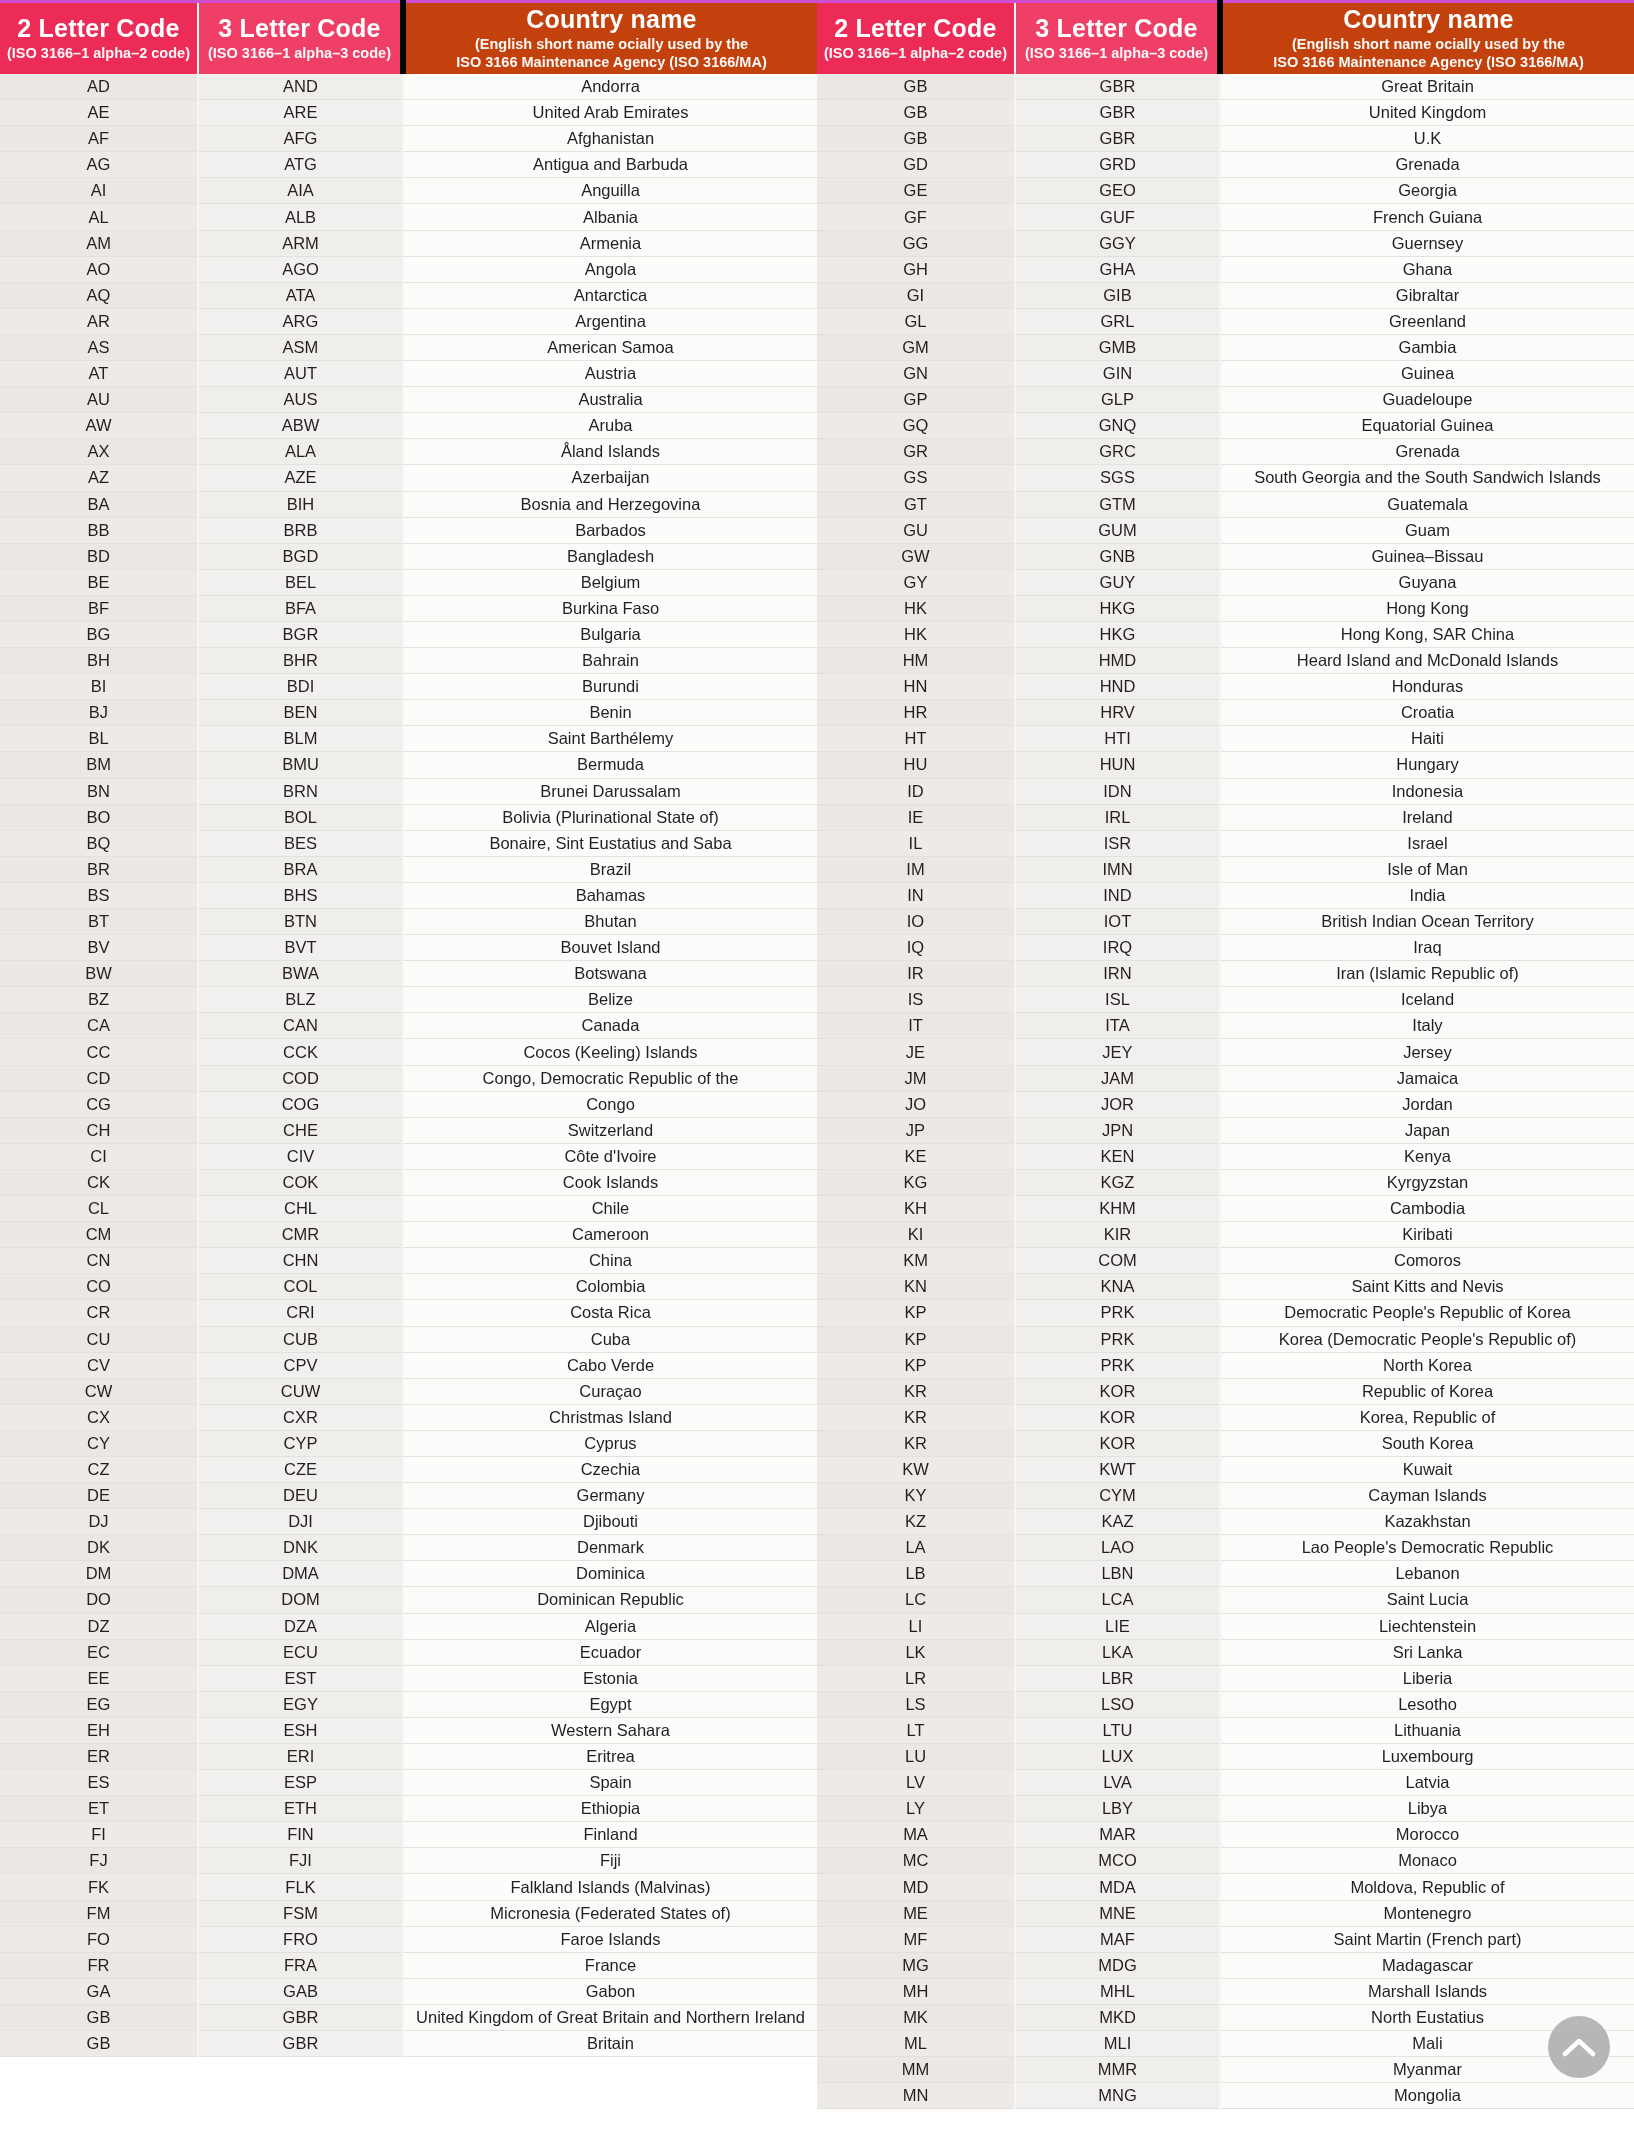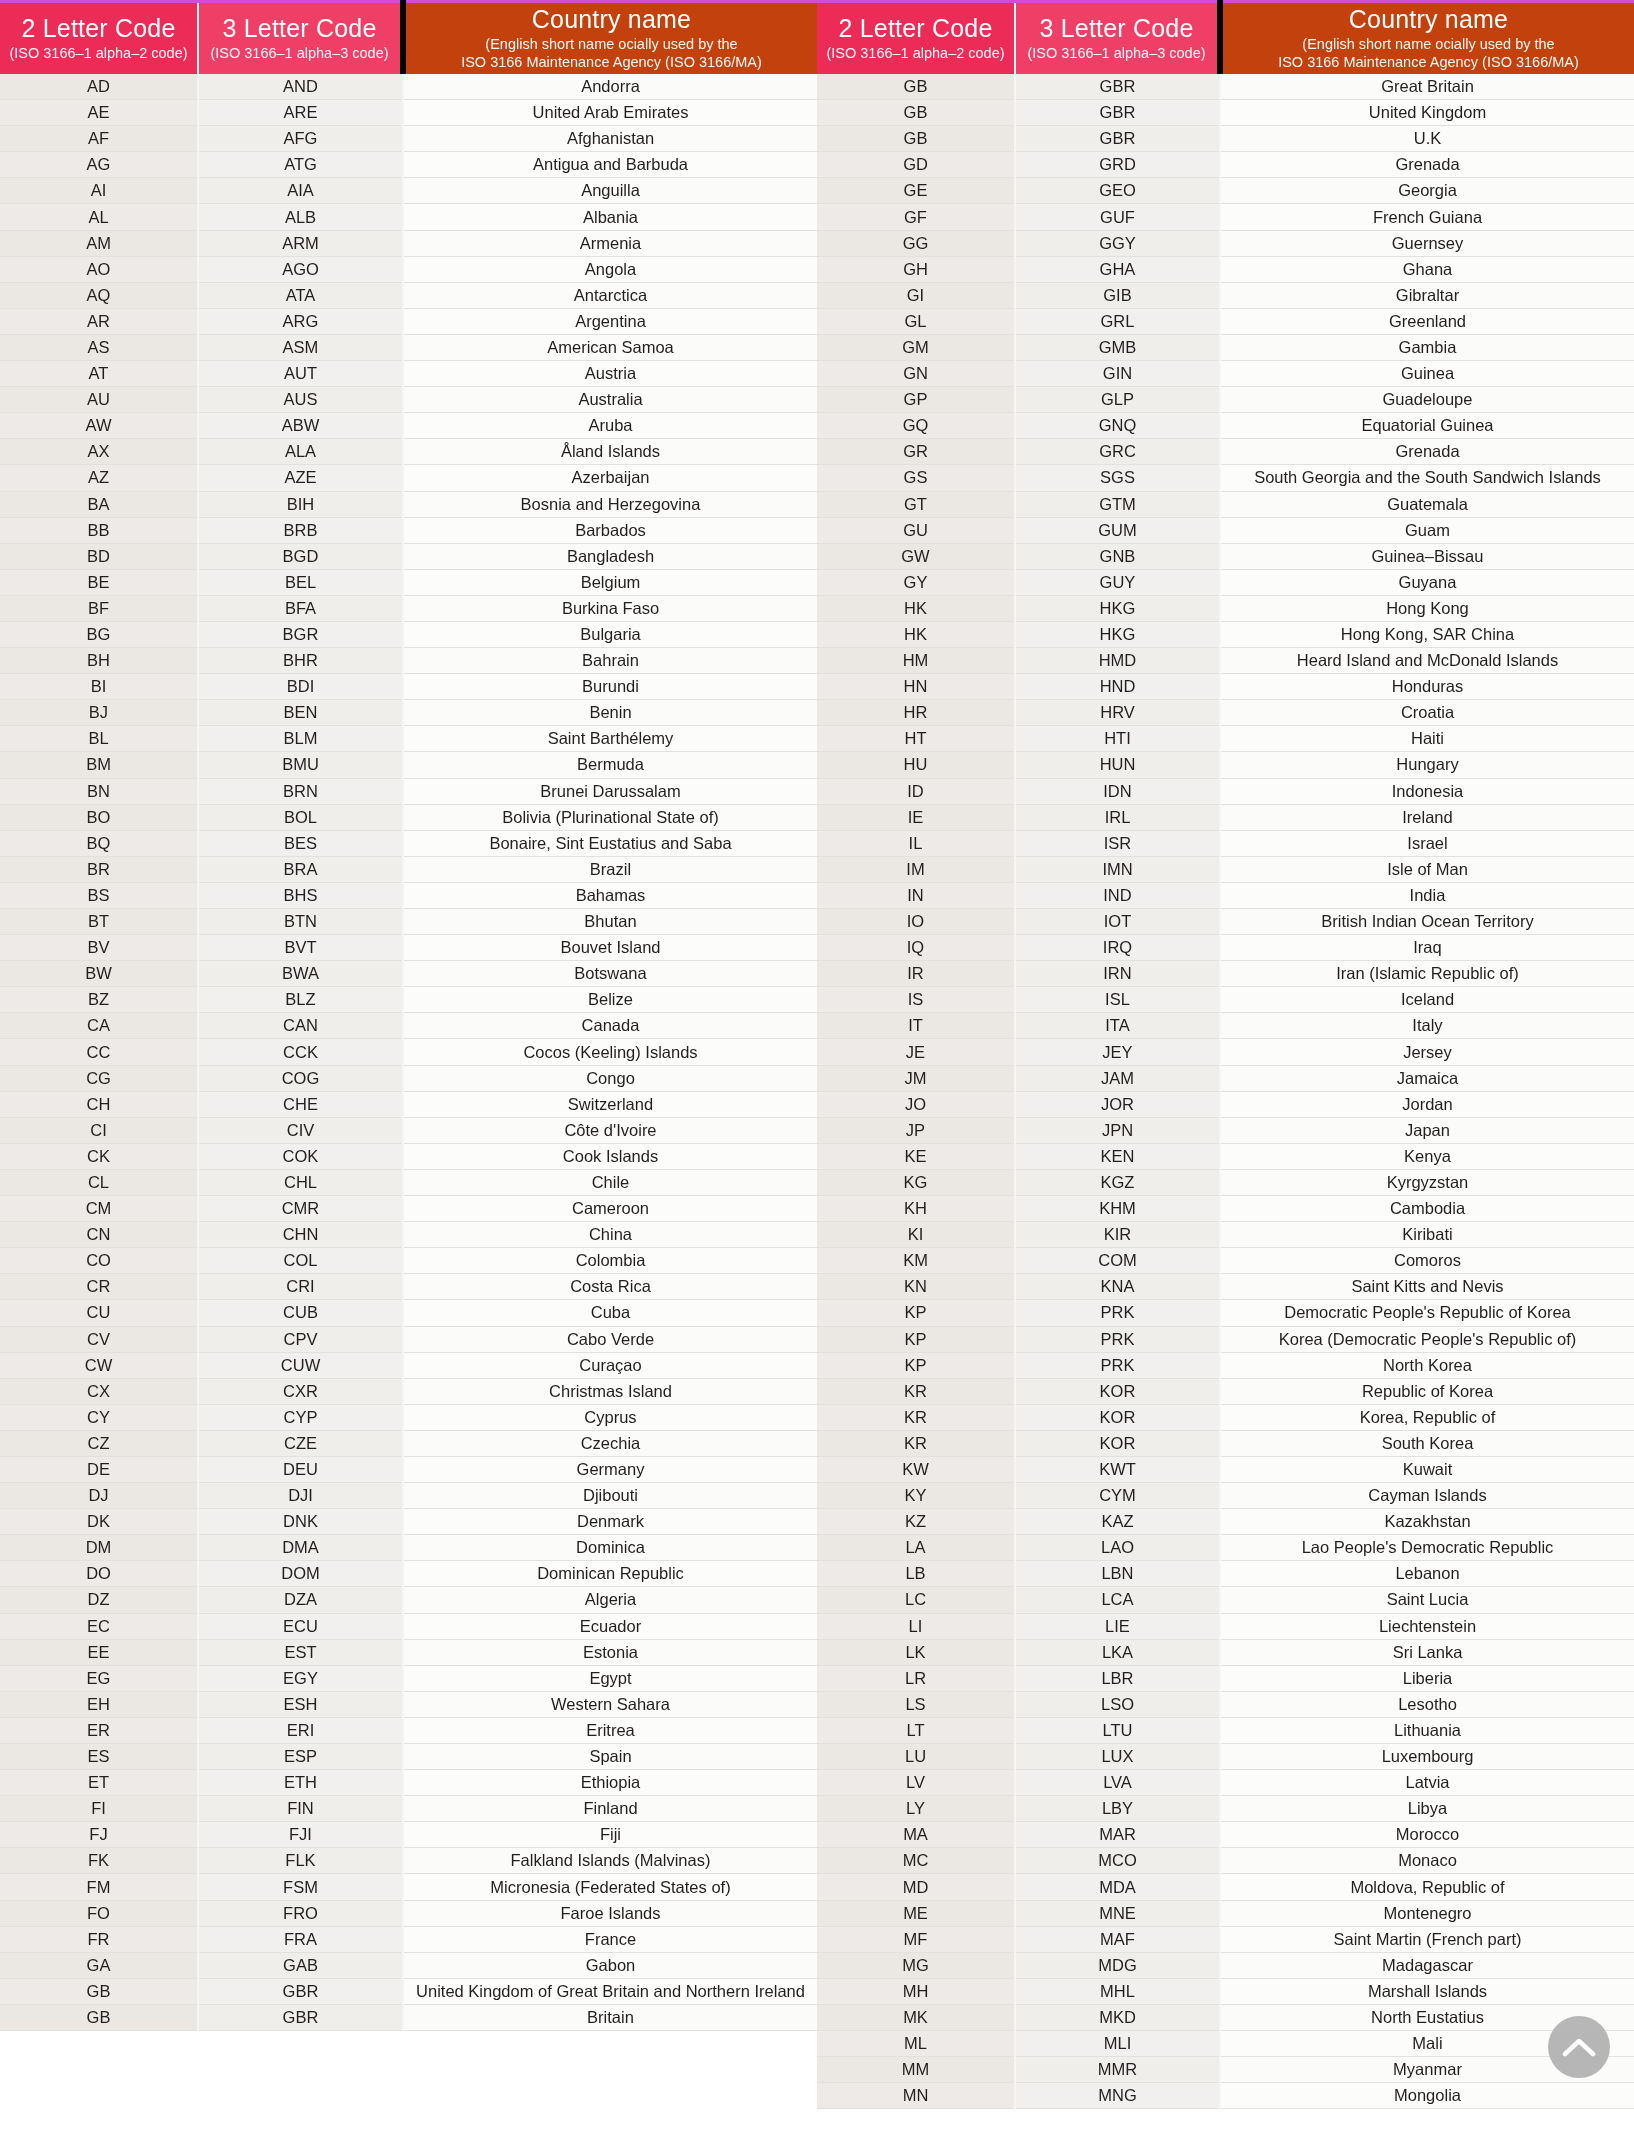--- a/index.html
+++ b/index.html
@@ -32,21 +32,21 @@
   }
   table.iso col.c2 { width: 198px; }
   table.iso col.c3 { width: 205px; }
   table.iso col.cn { width: 414px; }
 
   thead th {
     height: 72px;
     vertical-align: middle;
     text-align: center;
     color: #ffffff;
-    font-weight: 400;
+    font-weight: 700;
     border-top: 3px solid #cf4fd0;
     padding: 0 4px;
   }
   th.h2 { background: #ec2b56; border-right: 2px solid #f7f7f7; }
   th.h3 { background: #ef3f67; border-right: 6px solid #000000; }
   th.hn { background: #c2410c; }
 
   .h-title {
     display: block;
     font-size: 25px;
@@ -312,20 +312,25 @@
             <td class="code2">CA</td>
             <td class="code3">CAN</td>
             <td class="cname">Canada</td>
           </tr>
           <tr>
             <td class="code2">CC</td>
             <td class="code3">CCK</td>
             <td class="cname">Cocos (Keeling) Islands</td>
           </tr>
           <tr>
+            <td class="code2">CD</td>
+            <td class="code3">COD</td>
+            <td class="cname">Congo, Democratic Republic of the</td>
+          </tr>
+          <tr>
             <td class="code2">CG</td>
             <td class="code3">COG</td>
             <td class="cname">Congo</td>
           </tr>
           <tr>
             <td class="code2">CH</td>
             <td class="code3">CHE</td>
             <td class="cname">Switzerland</td>
           </tr>
           <tr>

